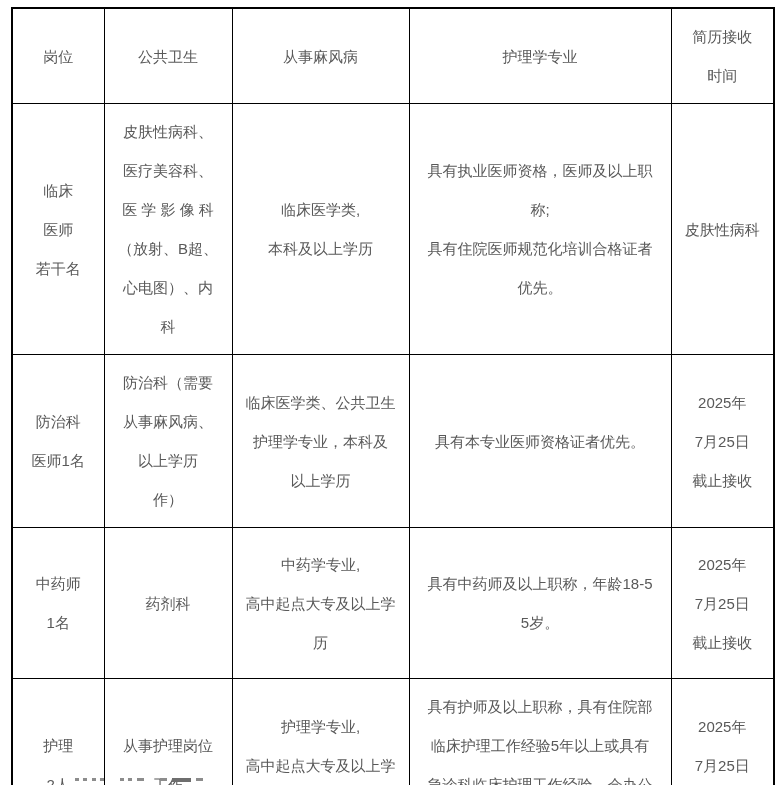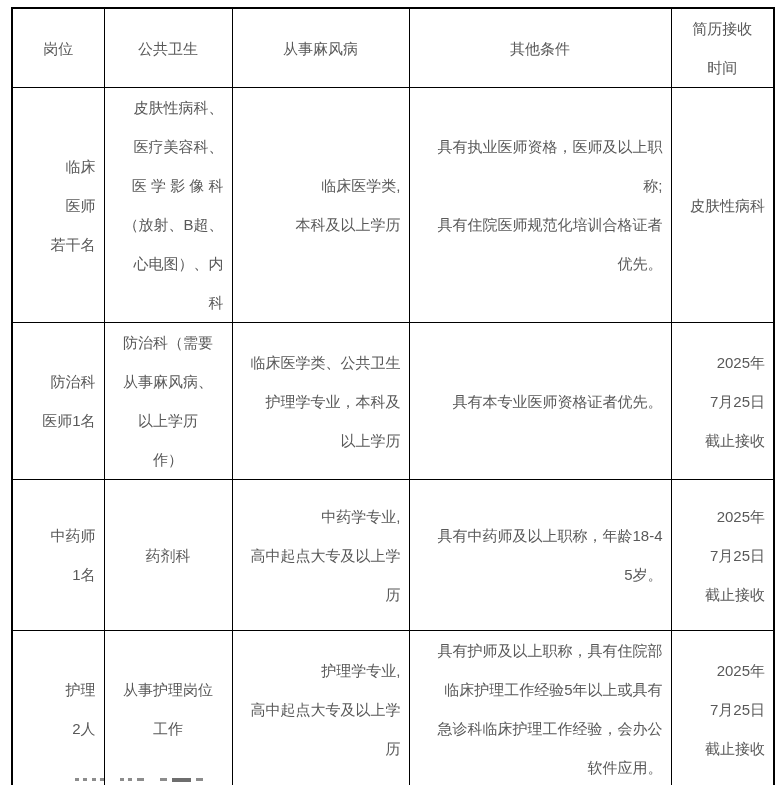--- a/index.html
+++ b/index.html
@@ -25,40 +25,40 @@
     border: 2px solid #000000;
   }
   table.recruit th,
   table.recruit td {
     border: 1px solid #000000;
     vertical-align: middle;
     color: #595959;
     font-size: 15px;
     line-height: 39px;
     white-space: pre-line;
-    padding: 0 8px;
+    padding: 8px 8px;
     overflow: hidden;
     font-weight: normal;
   }
   
   col.c1 { width: 92px; }
   col.c2 { width: 128px; }
   col.c3 { width: 177px; }
   col.c4 { width: 262px; }
   col.c5 { width: 103px; }
 
   tr.hdr     { height: 78px; }
   tr.row-1   { height: 230px; }
   tr.row-2   { height: 152px; }
   tr.row-3   { height: 151px; }
   tr.row-4   { height: 149px; }
 
   th.center, td.center { text-align: center; padding: 0 4px; }
-  td.left   { text-align: right; }
-  td.bold   { font-weight: bold; text-align: right; }
+  td.left   { text-align: center; }
+  td.bold   { font-weight: bold; }
 
   
   .clipped-frag {
     position: absolute;
     left: 75px;
     top: 776px;
     height: 9px;
     display: flex;
     align-items: flex-start;
     gap: 5px;
@@ -91,21 +91,21 @@
         <col class="c3">
         <col class="c4">
         <col class="c5">
     </colgroup>
 
     <tbody>
         <tr class="hdr">
       <th class="center">岗位</th>
       <th class="center">公共卫生</th>
       <th class="center">从事麻风病</th>
-      <th class="center">其他条件</th>
+      <th class="center">护理学专业</th>
       <th class="center">简历接收
 时间</th>
     </tr>
 
     <tr class="row-1">
       <td class="center bold">临床
 医师
 若干名</td>
       <td class="left">皮肤性病科、
 医疗美容科、
@@ -138,21 +138,21 @@
 截止接收</td>
     </tr>
 
     <tr class="row-3">
       <td class="center bold">中药师
 1名</td>
       <td class="center">药剂科</td>
       <td class="left">中药学专业,
 高中起点大专及以上学
 历</td>
-      <td class="left">具有中药师及以上职称，年龄18-4
+      <td class="left">具有中药师及以上职称，年龄18-5
 5岁。</td>
       <td class="center bold">2025年
 7月25日
 截止接收</td>
     </tr>
 
     <tr class="row-4">
       <td class="center bold">护理
 2人</td>
       <td class="center">从事护理岗位

